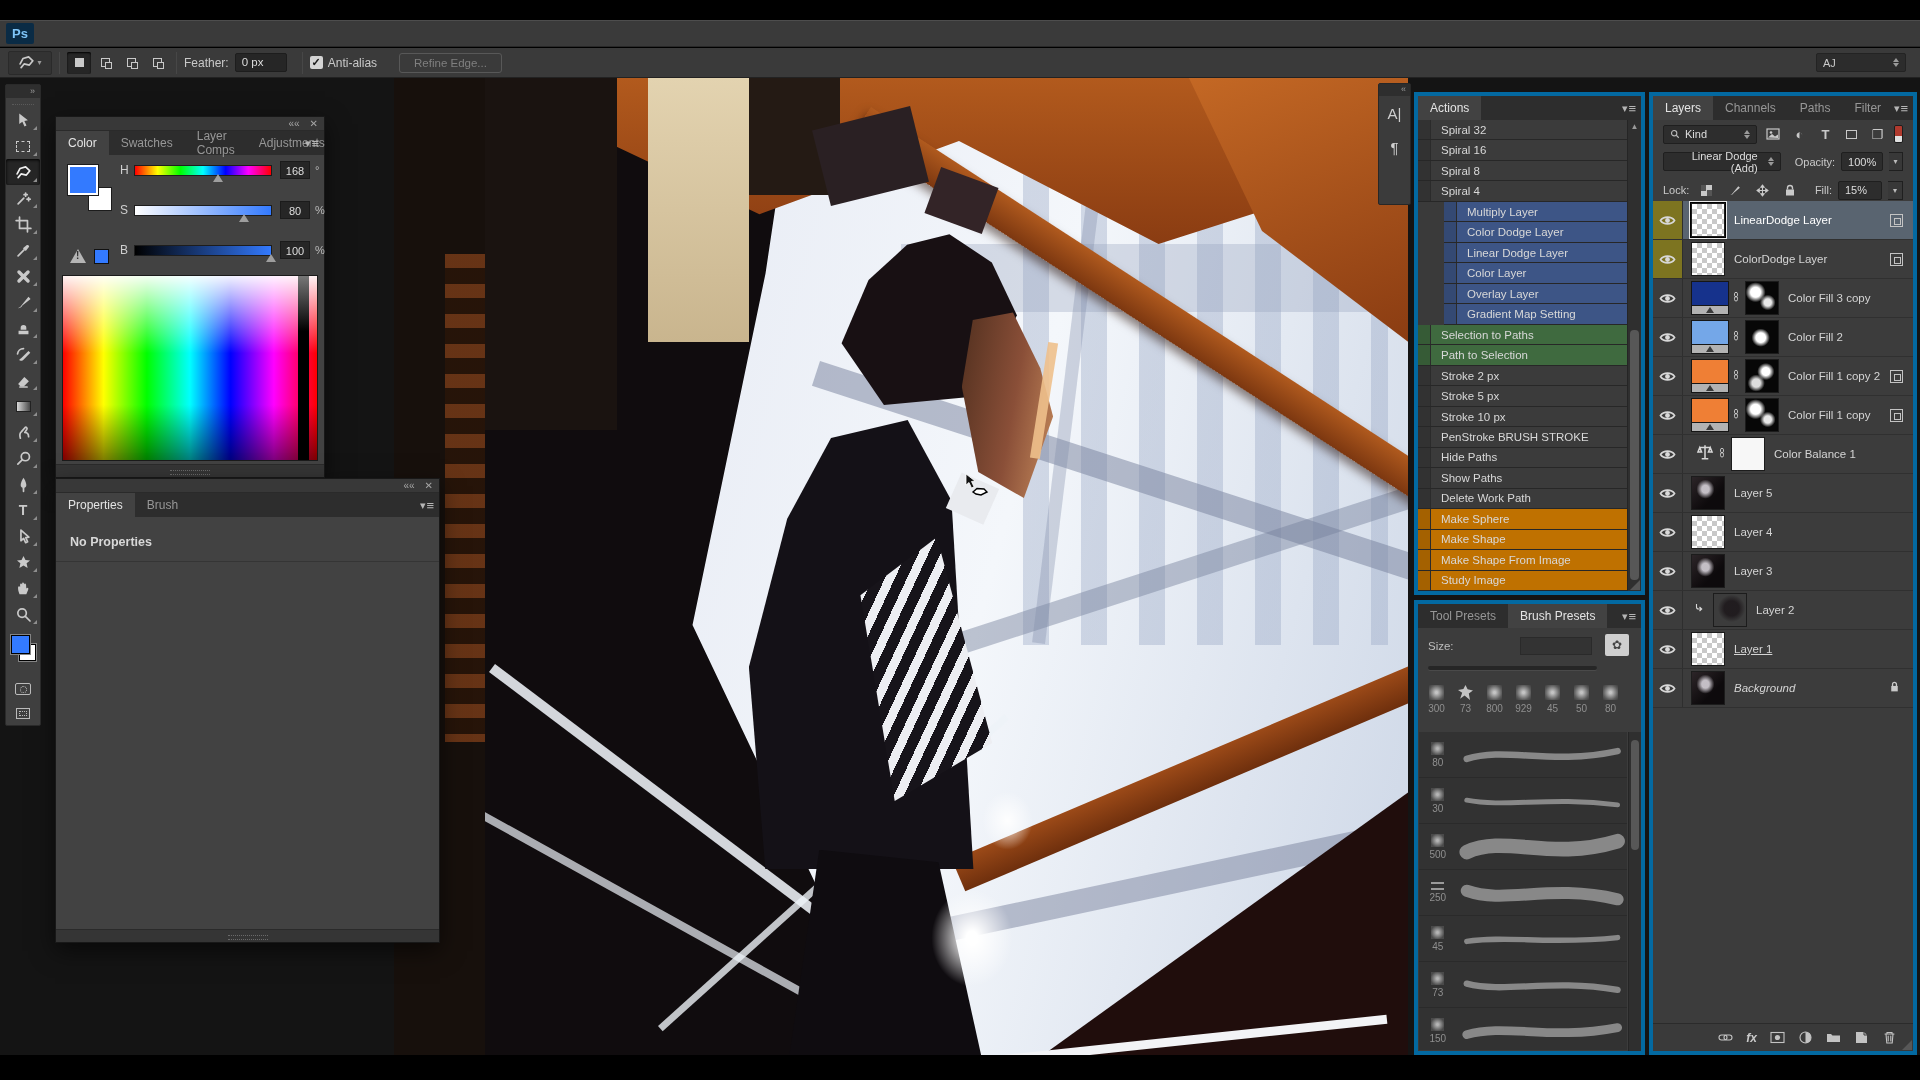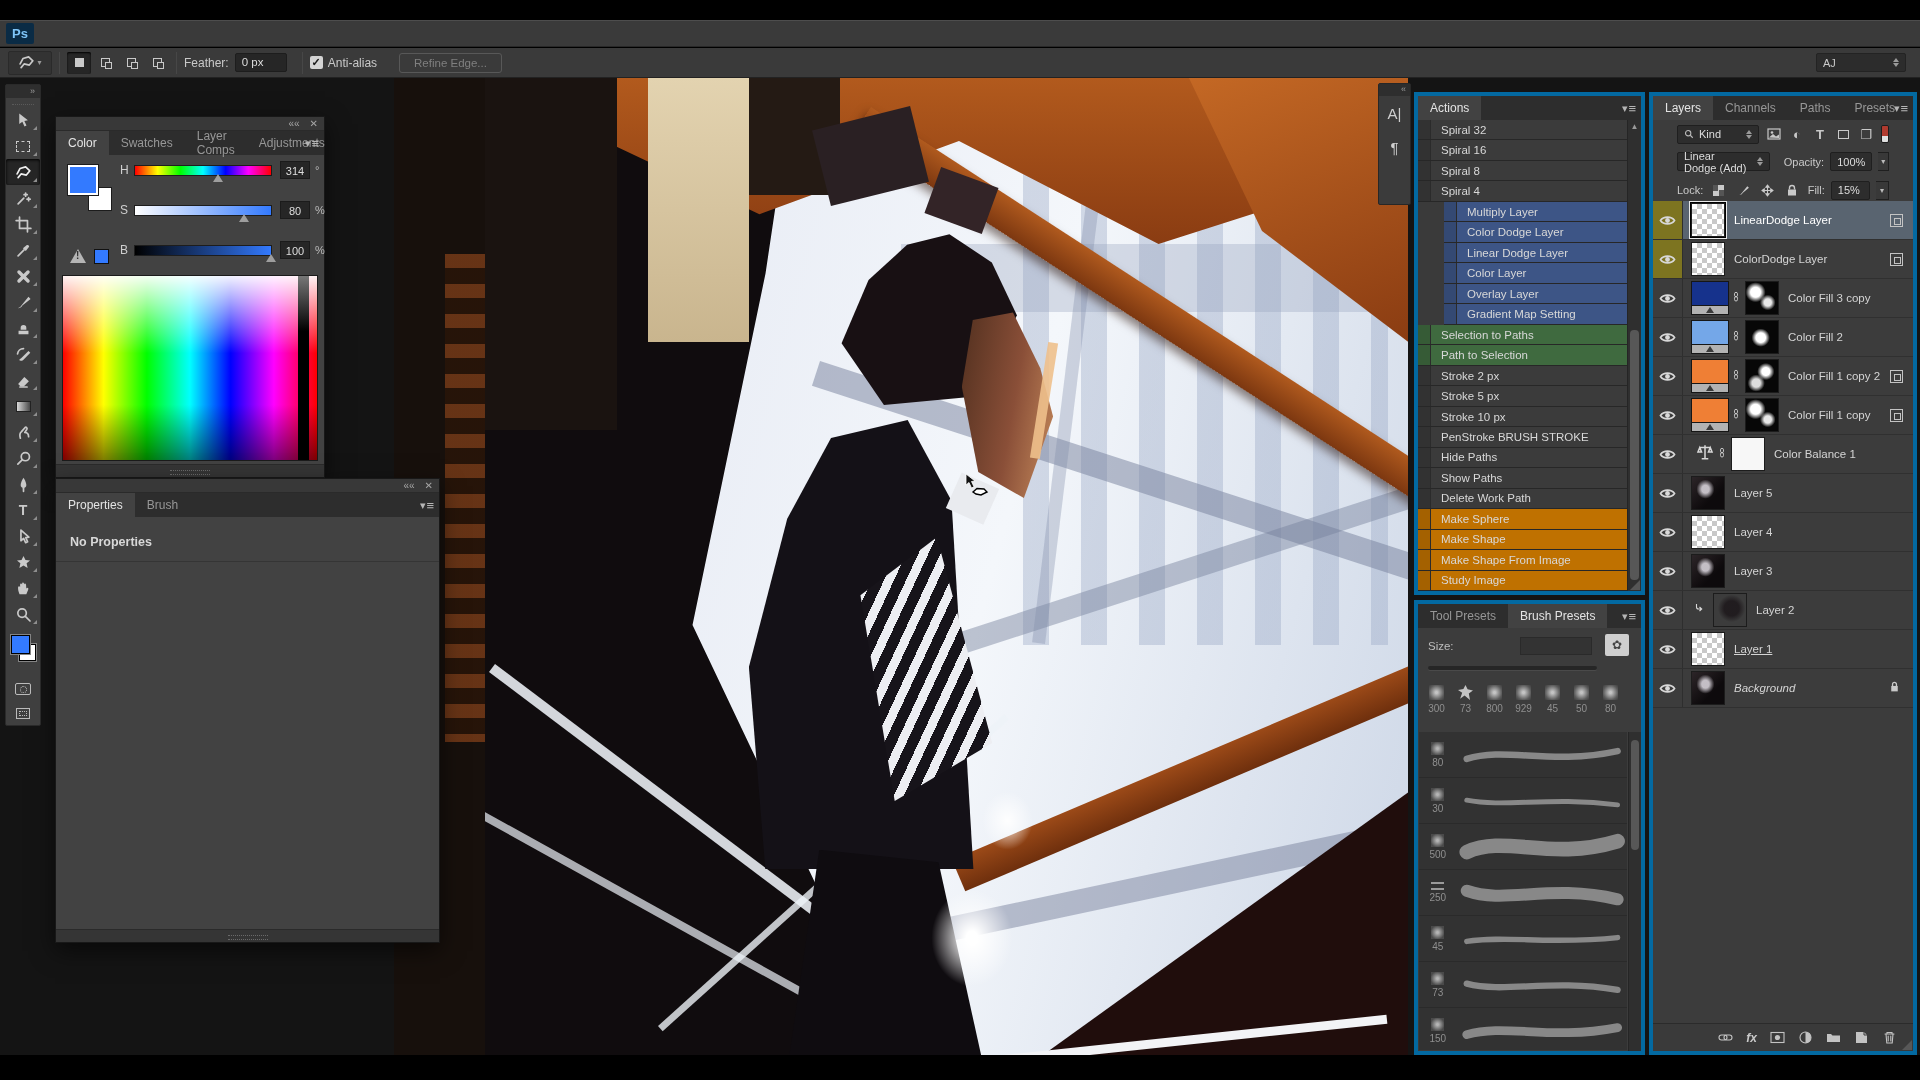--- a/index.html
+++ b/index.html
@@ -113,21 +113,21 @@
   .tipnum{font-size:10px;color:#8f8f8f;}
   #strokes{position:absolute;left:1px;right:14px;top:128px;bottom:1px;background:#323232;overflow:hidden;}
   .stroke-row{height:46px;display:flex;align-items:center;border-bottom:1px solid #2a2a2a;}
   .stroke-left{width:38px;display:flex;flex-direction:column;align-items:center;gap:2px;}
   .mini-tip{width:13px;height:13px;background:radial-gradient(circle,#b5b5b5 10%,#4a4a4a 75%);}
   .mini-lines{background:none;border-top:2px solid #9a9a9a;border-bottom:2px solid #9a9a9a;height:8px;}
   .stroke-num{font-size:10px;color:#8f8f8f;}
   .bscroll{position:absolute;right:0;top:128px;bottom:0;width:13px;background:#2f2f2f;border-left:1px solid #252525;}
 
   
-  .lp-row{position:absolute;left:0;right:0;display:flex;align-items:center;color:#c9c9c9;font-size:11px;padding:0 24px;gap:6px;}
+  .lp-row{position:absolute;left:0;right:0;display:flex;align-items:center;color:#c9c9c9;font-size:11px;padding:0 10px;gap:6px;text-align:right;}
   .field{background:#2d2d2d;border:1px solid #1f1f1f;border-radius:2px;height:19px;display:flex;align-items:center;padding:0 6px;color:#ddd;font-size:11px;gap:5px;}
   .field .spacer{flex:1;}
   .mini-btn{width:22px;height:20px;display:flex;align-items:center;justify-content:center;color:#c9c9c9;font-size:13px;}
   .toggle-red{width:10px;height:18px;border-radius:2px;overflow:hidden;border:1px solid #1d1d1d;margin-left:auto;}
   .toggle-red i{display:block;width:100%;height:60%;background:#b03a2e;}
   .toggle-red em{display:block;width:100%;height:40%;background:#e0e0e0;}
   .drop-btn{width:15px;height:19px;background:#383838;border:1px solid #1f1f1f;border-left:none;color:#bbb;font-size:8px;display:flex;align-items:center;justify-content:center;}
   #layers-list{position:absolute;left:0;right:0;top:105px;bottom:28px;background:#3c3c3c;overflow:hidden;}
   .layer-row{height:39px;display:flex;align-items:center;border-bottom:1px solid #303030;background:#3c3c3c;position:relative;}
   .layer-row.selected{background:#596470;}
@@ -421,21 +421,21 @@
         </div>
       <div class="swatch-fg" style="background: rgb(51, 122, 255);"></div>
       <div class="swatch-bg"></div>
       <div class="warn-tri"></div>
       <div class="warn-sw" style="background: rgb(51, 122, 255);"></div>
       <div class="cslider" style="top:42px;">
         <span class="cs-label">H</span>
         <span class="cs-track" style="background:linear-gradient(to right,#f00,#ff0,#0f0,#0ff,#00f,#f0f,#f00);">
             <i class="cs-handle" id="h-handle" style="left: 60.8333%;"></i>
           </span>
-        <span class="cs-val">314</span>
+        <span class="cs-val">168</span>
         <span class="cs-unit">°</span>
       </div>
       <div class="cslider" style="top:82px;">
         <span class="cs-label">S</span>
         <span class="cs-track" style="background:linear-gradient(to right,#fff,#337AFF);">
             <i class="cs-handle" id="s-handle" style="left: 80%;"></i>
           </span>
         <span class="cs-val">80</span>
         <span class="cs-unit">%</span>
       </div>
@@ -697,21 +697,21 @@
       <div class="bscroll">
         <span class="thumb" style="position:absolute;left:2px;top:8px;width:8px;height:110px;background:#575757;border-radius:4px;"></span>
       </div>
     </div>
 
     <div class="dpanel" id="layers-panel" style="left:1649px;top:14px;width:268px;height:963px;">
       <div class="tabbar" id="layers-tabs">
           <span class="tab active">Layers</span>
           <span class="tab">Channels</span>
           <span class="tab">Paths</span>
-          <span class="tab">Presets</span>
+          <span class="tab">Filter</span>
           <span class="panel-menu">▾<b>≡</b></span>
         </div>
       <div class="lp-row" style="top:28px;">
         <span class="field" style="width:102px;">
           <svg width="10" height="10" viewBox="0 0 12 12">
               <circle cx="5" cy="5" r="3.2" fill="none" stroke="#bbb" stroke-width="1.3"></circle>
               <path d="M7.5 7.5L10.5 10.5" stroke="#bbb" stroke-width="1.3"></path>
             </svg>
           <span>Kind</span>
           <span class="spacer"></span>

